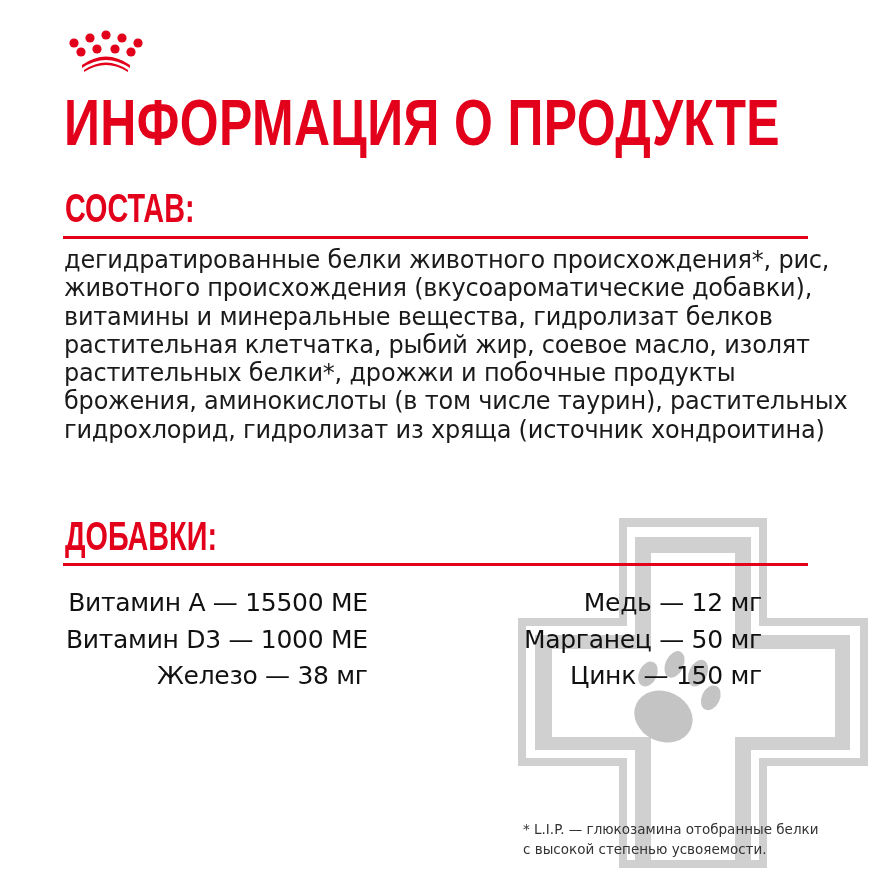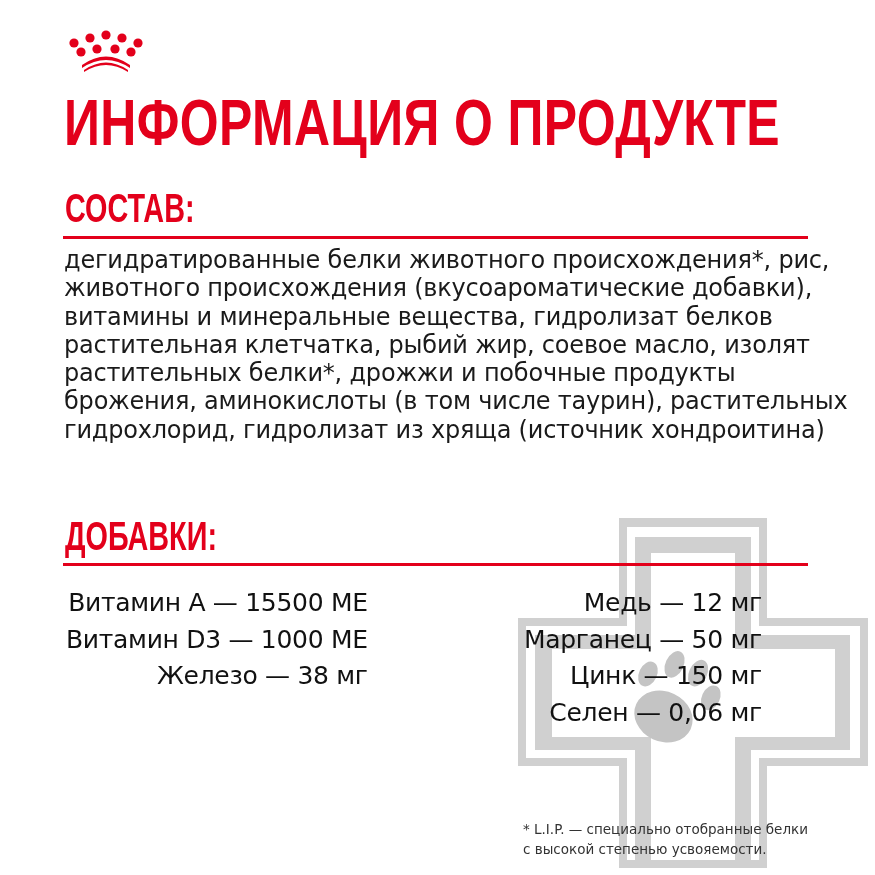--- a/index.html
+++ b/index.html
@@ -102,19 +102,18 @@
 <ul class="additives left">
   <li>Витамин A — 15500 МЕ</li>
   <li>Витамин D3 — 1000 МЕ</li>
   <li>Железо — 38 мг</li>
 </ul>
 
 <ul class="additives right">
   <li>Медь — 12 мг</li>
   <li>Марганец — 50 мг</li>
   <li>Цинк — 150 мг</li>
-  <li>Селен — 0,06 мг</li>
 </ul>
 
 <div class="footnote">
-  <span>* L.I.P. — специально отобранные белки</span>
+  <span>* L.I.P. — глюкозамина отобранные белки</span>
   <span>с высокой степенью усвояемости.</span>
 </div>
 
 </body></html>

